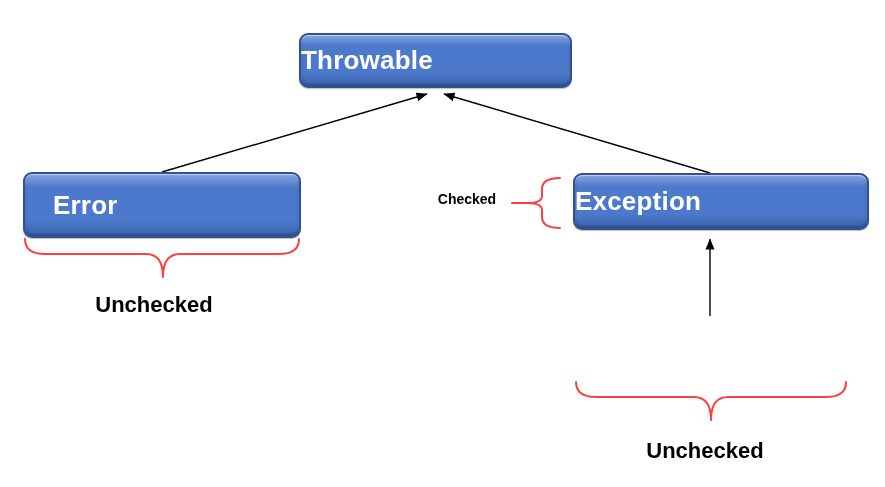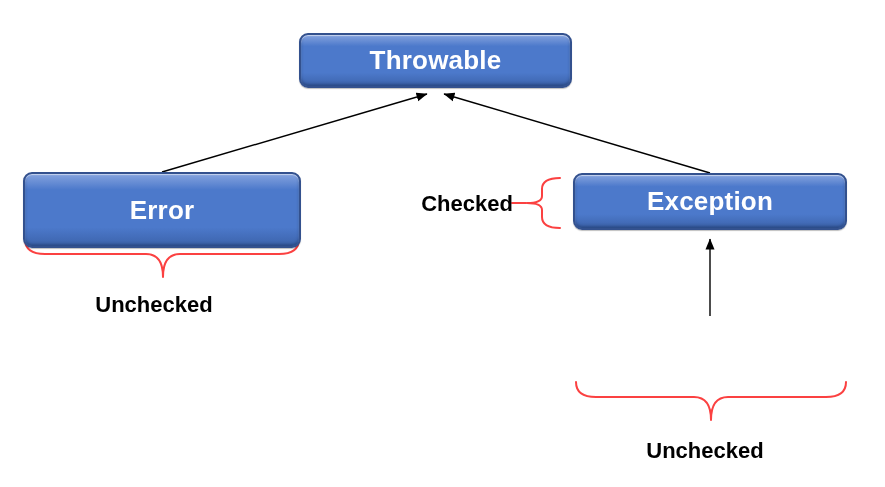--- a/index.html
+++ b/index.html
@@ -40,49 +40,49 @@
     stroke: var(--brace-color);
     stroke-width: 2;
     fill: none;
     stroke-linecap: round;
     stroke-linejoin: round;
   }
   .node {
     position: absolute;
     display: flex;
     align-items: center;
-    justify-content: center;
+    justify-content: flex-start;
     border: 2px solid var(--node-border);
     border-radius: 9px;
     background: linear-gradient(180deg,
       var(--node-fill-light) 0%,
       var(--node-fill) 22%,
       var(--node-fill) 74%,
       var(--node-fill-dark) 100%);
     box-shadow: inset 0 1px 1px rgba(255,255,255,0.55),
                 inset 0 -2px 3px rgba(10,25,60,0.35),
                 0 1px 1px rgba(0,0,0,0.25);
     color: var(--node-text);
     font-size: 26px;
     font-weight: bold;
     letter-spacing: 0.2px;
   }
   .node-throwable { left: 299px; top: 33px;  width: 273px; height: 55px; }
-  .node-error     { left: 23px;  top: 172px; width: 278px; height: 76px; }
-  .node-exception { left: 573px; top: 173px; width: 274px; height: 57px; }
+  .node-error     { left: 23px;  top: 172px; width: 278px; height: 66px; padding-left: 28px; }
+  .node-exception { left: 573px; top: 173px; width: 296px; height: 57px; }
   .node-runtime   { left: 573px; top: 316px; width: 276px; height: 57px; }
   .annotation {
     position: absolute;
     color: var(--label-text);
     font-weight: bold;
     text-align: center;
   }
   .label-unchecked-error   { left: 74px;  top: 292px; width: 160px; font-size: 22px; }
   .label-unchecked-runtime { left: 625px; top: 438px; width: 160px; font-size: 22px; }
-  .label-checked           { left: 420px; top: 191px; width: 94px;  font-size: 22px; }
+  .label-checked           { left: 420px; top: 191px; width: 94px;  font-size: 14px; }
 </style>
 </head>
 <body>
 
 <div class="stage">
 
   <svg class="connector-layer" viewBox="0 0 885 487" xmlns="http://www.w3.org/2000/svg">
     <defs>
       <marker id="arrow" markerUnits="userSpaceOnUse" markerWidth="12" markerHeight="10" refX="10.5" refY="5" orient="auto">
         <polygon class="arrowhead" points="0,0.5 11,5 0,9.5"></polygon>

